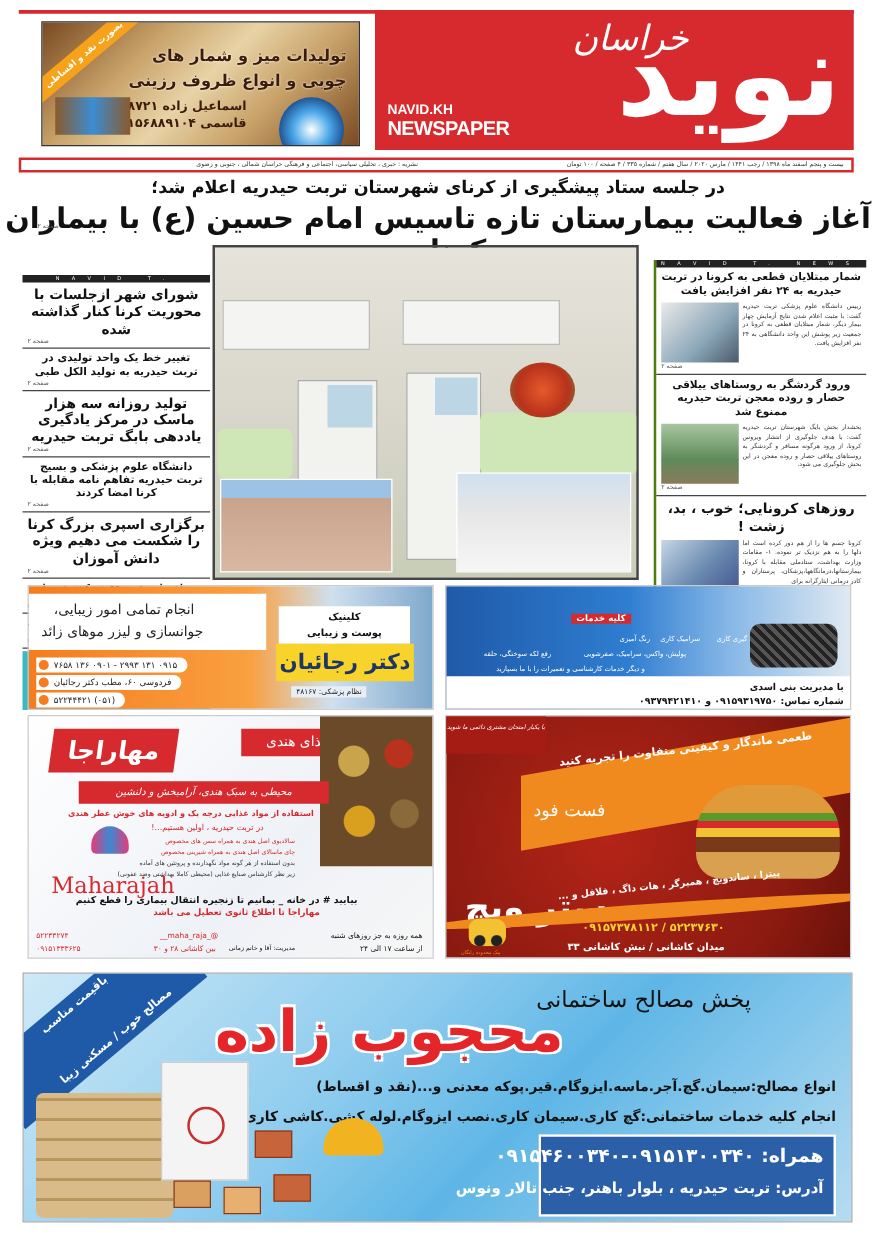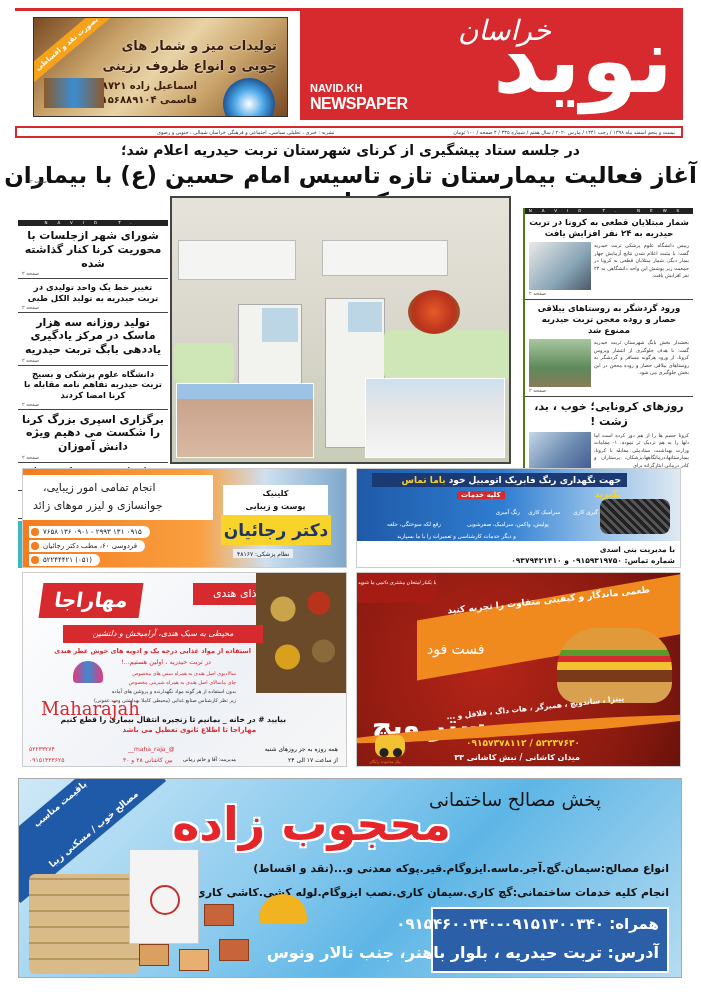--- a/index.html
+++ b/index.html
@@ -119,21 +119,21 @@
   .ad-mat { left: 18px; top: 778px; width: 664px; height: 200px; border: 1px solid #aaa; background: linear-gradient(135deg, #cfe9f7 0%, #8ccbee 40%, #5eb6e6 60%, #b6dcf1 100%); overflow: hidden; }
   .ad-mat .corner { position: absolute; left: -40px; top: 10px; width: 190px; height: 60px; background: #1f5aa8; transform: rotate(-40deg); }
   .ad-mat .c1 { position: absolute; left: 8px; top: 20px; font-size: 9px; font-weight: bold; color: #fff; transform: rotate(-40deg); }
   .ad-mat .c2 { position: absolute; left: 18px; top: 45px; font-size: 9px; font-weight: bold; color: #fff; transform: rotate(-40deg); }
   .ad-mat .sub { position: absolute; right: 80px; top: 10px; font-size: 18px; color: #111; }
   .ad-mat .brand { position: absolute; right: 230px; top: 18px; font-size: 46px; font-weight: bold; color: #e4262b; letter-spacing: 4px; text-shadow: 2px 2px 0 #fff, -2px -2px 0 #fff, 2px -2px 0 #fff, -2px 2px 0 #fff; }
   .ad-mat .line1 { position: absolute; right: 12px; top: 83px; font-size: 11px; font-weight: bold; color: #111; }
   .ad-mat .line2 { position: absolute; right: 12px; top: 107px; font-size: 11px; font-weight: bold; color: #111; }
   .ad-mat .contact { position: absolute; right: 12px; top: 128px; width: 238px; height: 66px; background: #2b5fa8; border: 2px solid #fff; }
   .ad-mat .contact .ph { position: absolute; right: 8px; top: 6px; font-size: 15px; font-weight: bold; color: #fff; white-space: nowrap; }
-  .ad-mat .contact .ad { position: absolute; right: 8px; top: 34px; font-size: 16px; font-weight: bold; color: #fff; white-space: nowrap; }
+  .ad-mat .contact .ad { position: absolute; right: 8px; top: 34px; font-size: 12px; font-weight: bold; color: #fff; white-space: nowrap; }
   .ad-mat .bags { position: absolute; left: 10px; top: 95px; width: 110px; height: 100px; background: repeating-linear-gradient(0deg, #d9bb8a 0 14px, #b8975f 14px 16px); border-radius: 6px; }
   .ad-mat .bag { position: absolute; left: 110px; top: 70px; width: 70px; height: 95px; background: #f4f4f4; border: 1px solid #ccc; }
   .ad-mat .bag .seal { position: absolute; left: 20px; top: 35px; width: 30px; height: 30px; border: 2px solid #c53030; border-radius: 50%; }
   .ad-mat .brick { position: absolute; width: 30px; height: 22px; background: #c8643a; border: 1px solid #8a3a1a; }
   .ad-mat .helmet { position: absolute; left: 240px; top: 115px; width: 48px; height: 30px; background: #f2b320; border-radius: 24px 24px 4px 4px; }
 </style>
 </head>
 <body>
 
 <div class="abs top-line"></div>
@@ -247,21 +247,20 @@
     <div>پوست و زیبایی</div>
   </div>
   <div class="yellow">دکتر رجائیان</div>
   <div class="lic">نظام پزشکی: ۴۸۱۶۷</div>
   <div class="row" style="top:57px;"><span class="dot"></span><span>۰۹۱۵ ۱۳۱ ۲۹۹۳ - ۰۹۰۱ ۱۳۶ ۷۶۵۸</span></div>
   <div class="row" style="top:71px;"><span class="dot"></span><span>فردوسی ۶۰، مطب دکتر رجائیان</span></div>
   <div class="row" style="top:85px;"><span class="dot"></span><span>(۰۵۱) ۵۲۲۴۴۴۲۱</span></div>
 </div>
 
 <div class="abs ad-car">
-  <div class="head"><span>جهت نگهداری رنگ فابریک اتومبیل خود</span> <span class="hl">باما تماس بگیرید</span></div>
   <div class="svc-title">کلیه خدمات</div>
   <div class="svc" style="right:160px; top:40px;">رنگ آمیزی</div>
   <div class="svc" style="right:120px; top:40px;">سرامیک کاری</div>
   <div class="svc" style="right:70px; top:40px;">خش گیری کاری</div>
   <div class="svc" style="right:10px; top:40px; left:auto;">رفع کثیف مهره کی</div>
   <div class="svc" style="left:30px; top:52px;">رفع لکه سوختگی، حلقه</div>
   <div class="svc" style="left:110px; top:52px;">پولیش، واکس، سرامیک، صفرشویی</div>
   <div class="svc" style="left:40px; top:64px;">و دیگر خدمات کارشناسی و تعمیرات را با ما بسپارید</div>
   <div class="grille"></div>
   <div class="bottom"></div>

